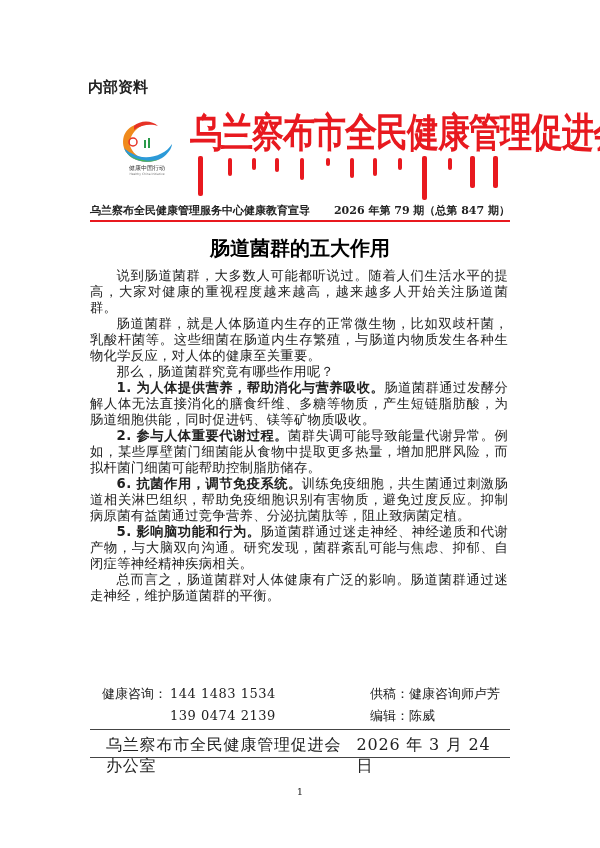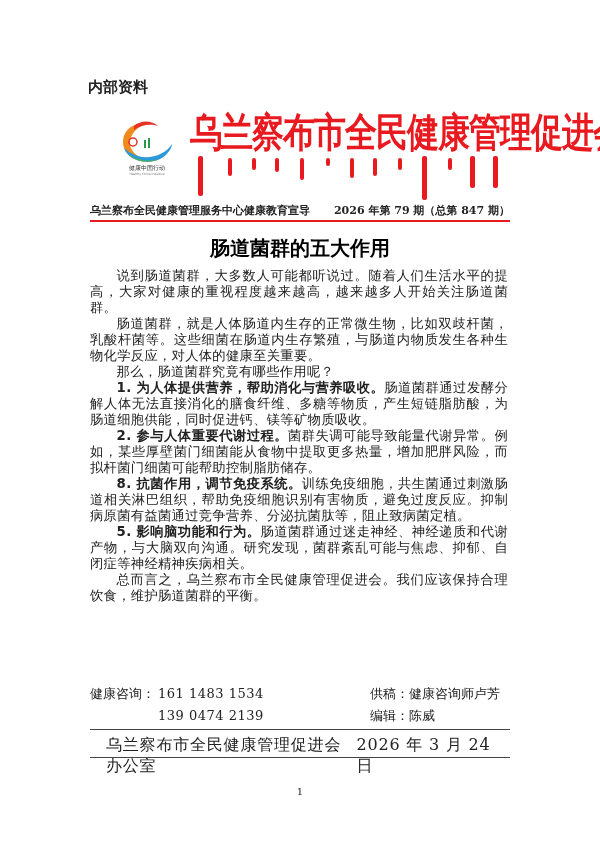--- a/index.html
+++ b/index.html
@@ -14,21 +14,21 @@
   .logo-cap { left: 112px; top: 164px; width: 70px; text-align: center; font-size: 6px; font-family: "DejaVu Sans", sans-serif; color:#333; }
   .logo-sub { left: 112px; top: 172px; width: 70px; text-align: center; font-size: 3px; color:#777; font-family: "DejaVu Sans", sans-serif; }
   .subhead { left: 90px; top: 203px; width: 420px; font-size: 11px; display:flex; justify-content: space-between; white-space: nowrap; color:#222;font-weight:bold; }
   .redline { left: 90px; top: 220px; width: 420px; height: 2px; background: #e8191f; }
   .title { left: 0; width: 600px; top: 235px; text-align: center; font-size: 20px; font-weight: bold; color:#000000; }
   .body { left: 90px; top: 268px; width: 418px; font-size: 13.3px; line-height: 16px; letter-spacing: 0.3px; color:#222; }
   .body p { margin: 0; text-indent: 2em; text-align: justify; }
   .body b { font-family: "DejaVu Sans", sans-serif; font-weight: bold; }
   .contact { left: 90px; top: 683px; width: 420px; font-size: 13px; line-height: 22px; }
   .contact .row { display:flex; justify-content: space-between; }
-  .contact .l { display:flex; }
+  .contact .l { display:flex;margin-left:12px; }
   .contact .lab { width: 68px; }
   .contact .num { width: 150px; letter-spacing: 0.5px; }
   .contact .r { width: 140px; }
   .hr { left: 90px; width: 420px; height: 1px; background: #444; }
   .footer { left: 90px; top: 735px; width: 420px; font-size: 16px; display:flex; justify-content: space-between; padding: 0 16px 0 16px; box-sizing: border-box; letter-spacing: 0.8px; }
   .pagenum { left: 0; width: 600px; top: 786px; text-align: center; font-size: 10px; }
 </style>
 </head>
 <body>
 
@@ -77,30 +77,30 @@
 <div class="abs redline"></div>
 
 <div class="abs title">肠道菌群的五大作用</div>
 
 <div class="abs body">
   <p><b></b><span>说到肠道菌群，大多数人可能都听说过。随着人们生活水平的提高，大家对健康的重视程度越来越高，越来越多人开始关注肠道菌群。</span></p>
   <p><b></b><span>肠道菌群，就是人体肠道内生存的正常微生物，比如双歧杆菌，乳酸杆菌等。这些细菌在肠道内生存繁殖，与肠道内物质发生各种生物化学反应，对人体的健康至关重要。</span></p>
   <p><b></b><span>那么，肠道菌群究竟有哪些作用呢？</span></p>
   <p><b>1. 为人体提供营养，帮助消化与营养吸收。</b><span>肠道菌群通过发酵分解人体无法直接消化的膳食纤维、多糖等物质，产生短链脂肪酸，为肠道细胞供能，同时促进钙、镁等矿物质吸收。</span></p>
   <p><b>2. 参与人体重要代谢过程。</b><span>菌群失调可能导致能量代谢异常。例如，某些厚壁菌门细菌能从食物中提取更多热量，增加肥胖风险，而拟杆菌门细菌可能帮助控制脂肪储存。</span></p>
-  <p><b>8. 抗菌作用，调节免疫系统。</b><span>训练免疫细胞，共生菌通过刺激肠道相关淋巴组织，帮助免疫细胞识别有害物质，避免过度反应。抑制病原菌有益菌通过竞争营养、分泌抗菌肽等，阻止致病菌定植。</span></p>
+  <p><b>6. 抗菌作用，调节免疫系统。</b><span>训练免疫细胞，共生菌通过刺激肠道相关淋巴组织，帮助免疫细胞识别有害物质，避免过度反应。抑制病原菌有益菌通过竞争营养、分泌抗菌肽等，阻止致病菌定植。</span></p>
   <p><b>5. 影响脑功能和行为。</b><span>肠道菌群通过迷走神经、神经递质和代谢产物，与大脑双向沟通。研究发现，菌群紊乱可能与焦虑、抑郁、自闭症等神经精神疾病相关。</span></p>
-  <p><b></b><span>总而言之，乌兰察布市全民健康管理促进会。我们应该保持合理饮食，维护肠道菌群的平衡。</span></p>
+  <p><b></b><span>总而言之，肠道菌群对人体健康有广泛的影响。肠道菌群通过迷走神经，维护肠道菌群的平衡。</span></p>
 </div>
 
 <div class="abs contact">
   <div class="row">
     <div class="l">
       <span class="lab">健康咨询：</span>
-      <span class="num">161 1483 1534</span>
+      <span class="num">144 1483 1534</span>
     </div>
     <div class="r"><span>供稿：</span><span>健康咨询师卢芳</span></div>
   </div>
   <div class="row">
     <div class="l">
       <span class="lab"></span>
       <span class="num">139 0474 2139</span>
     </div>
     <div class="r"><span>编辑：</span><span>陈威</span></div>
   </div>

